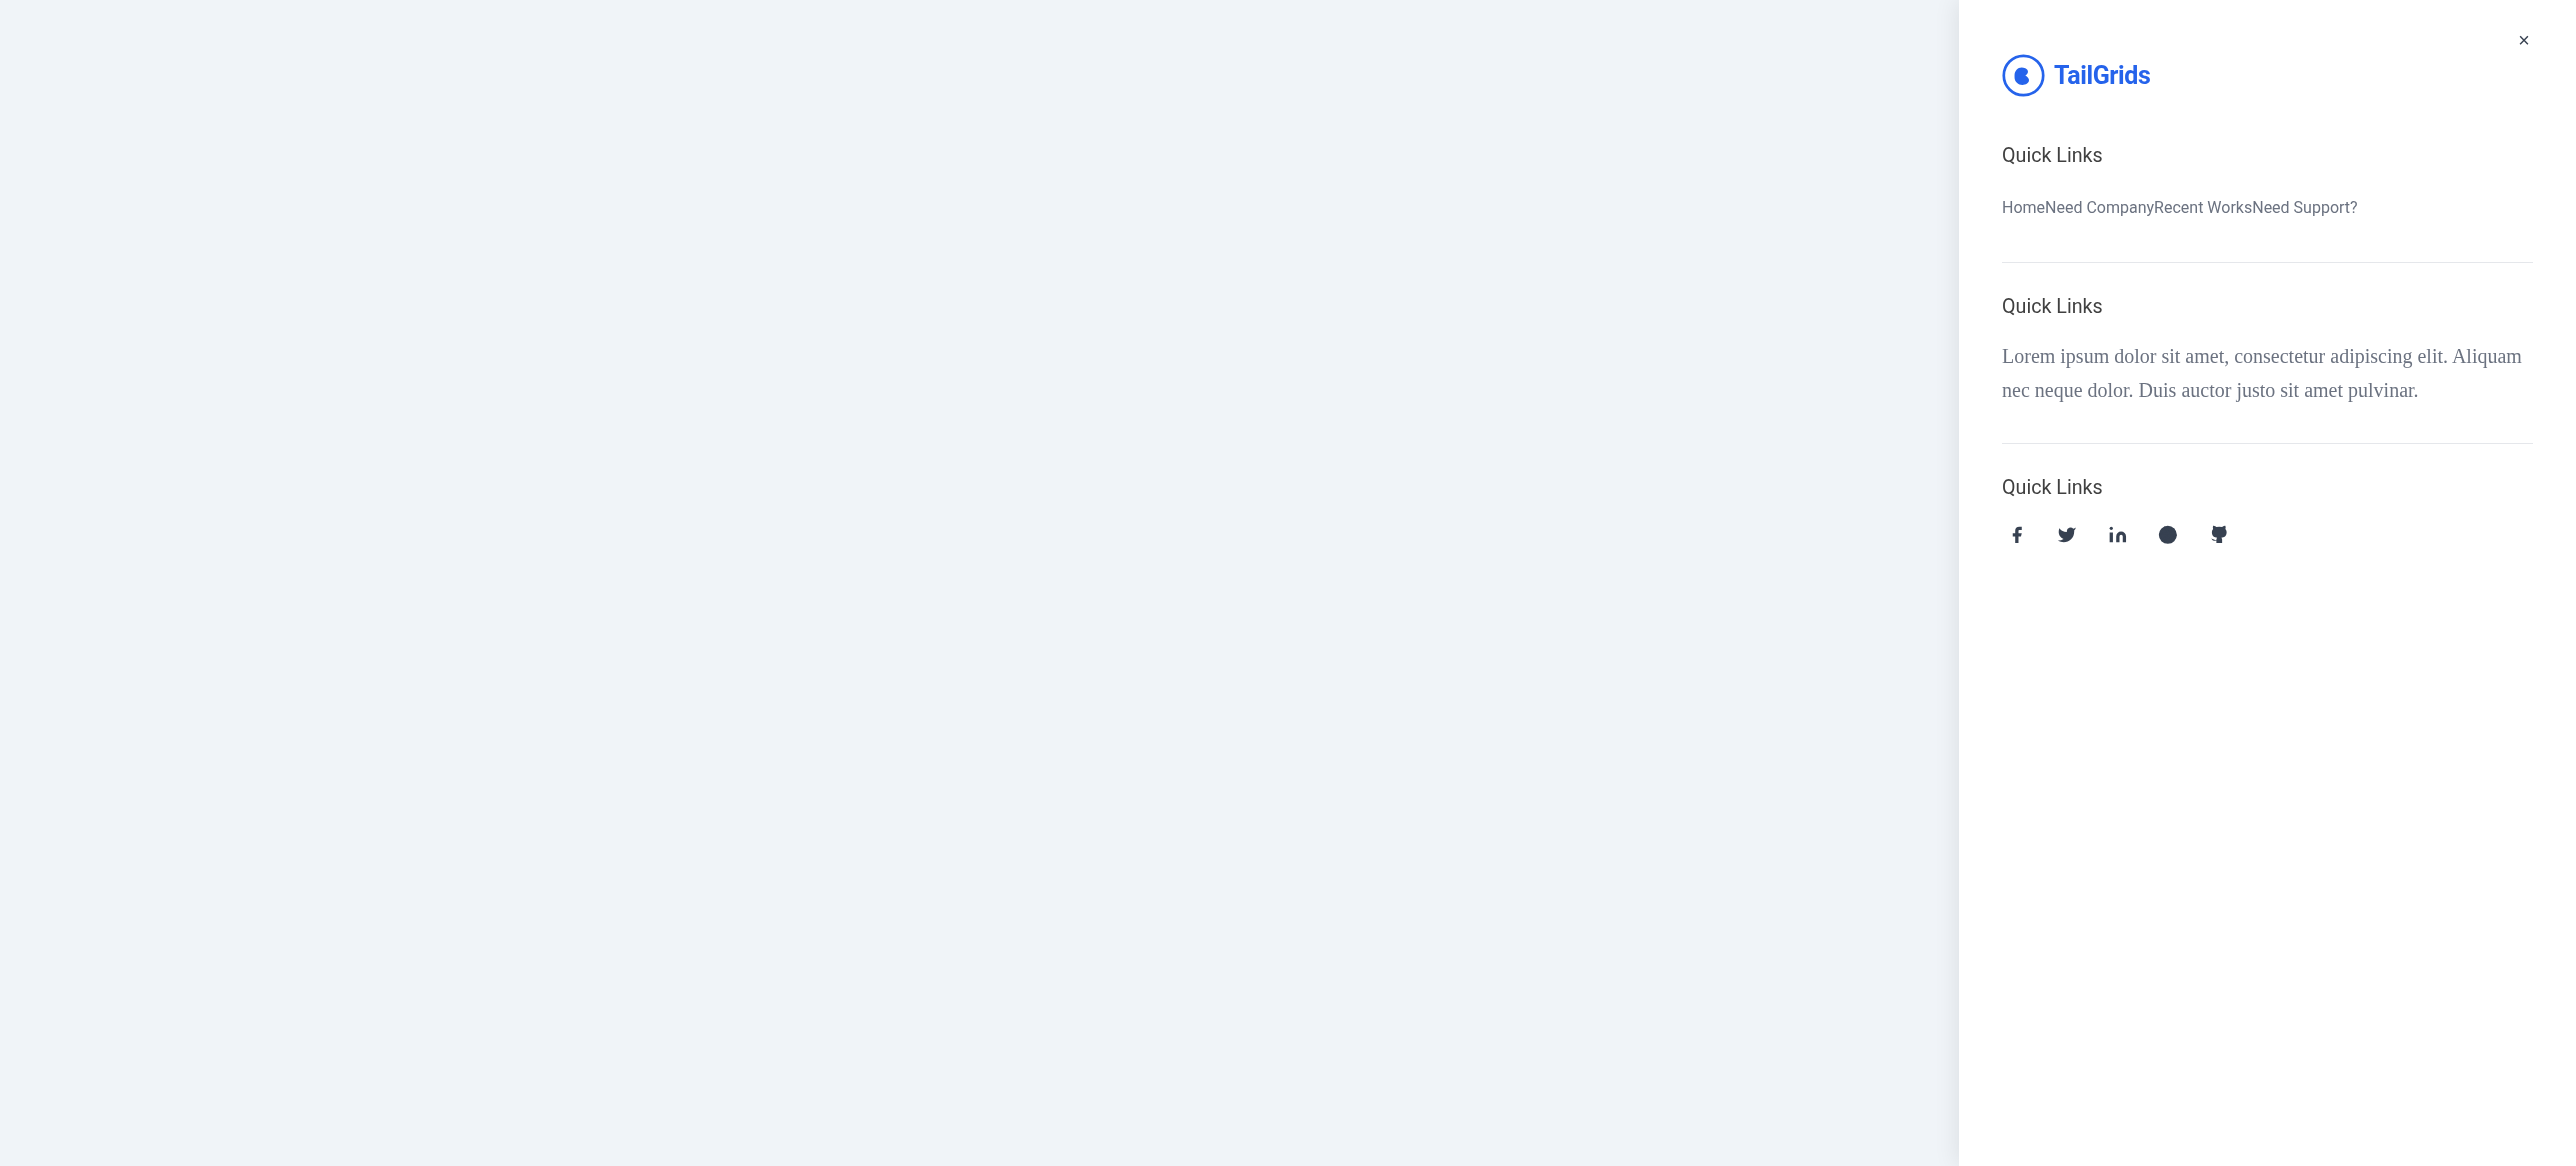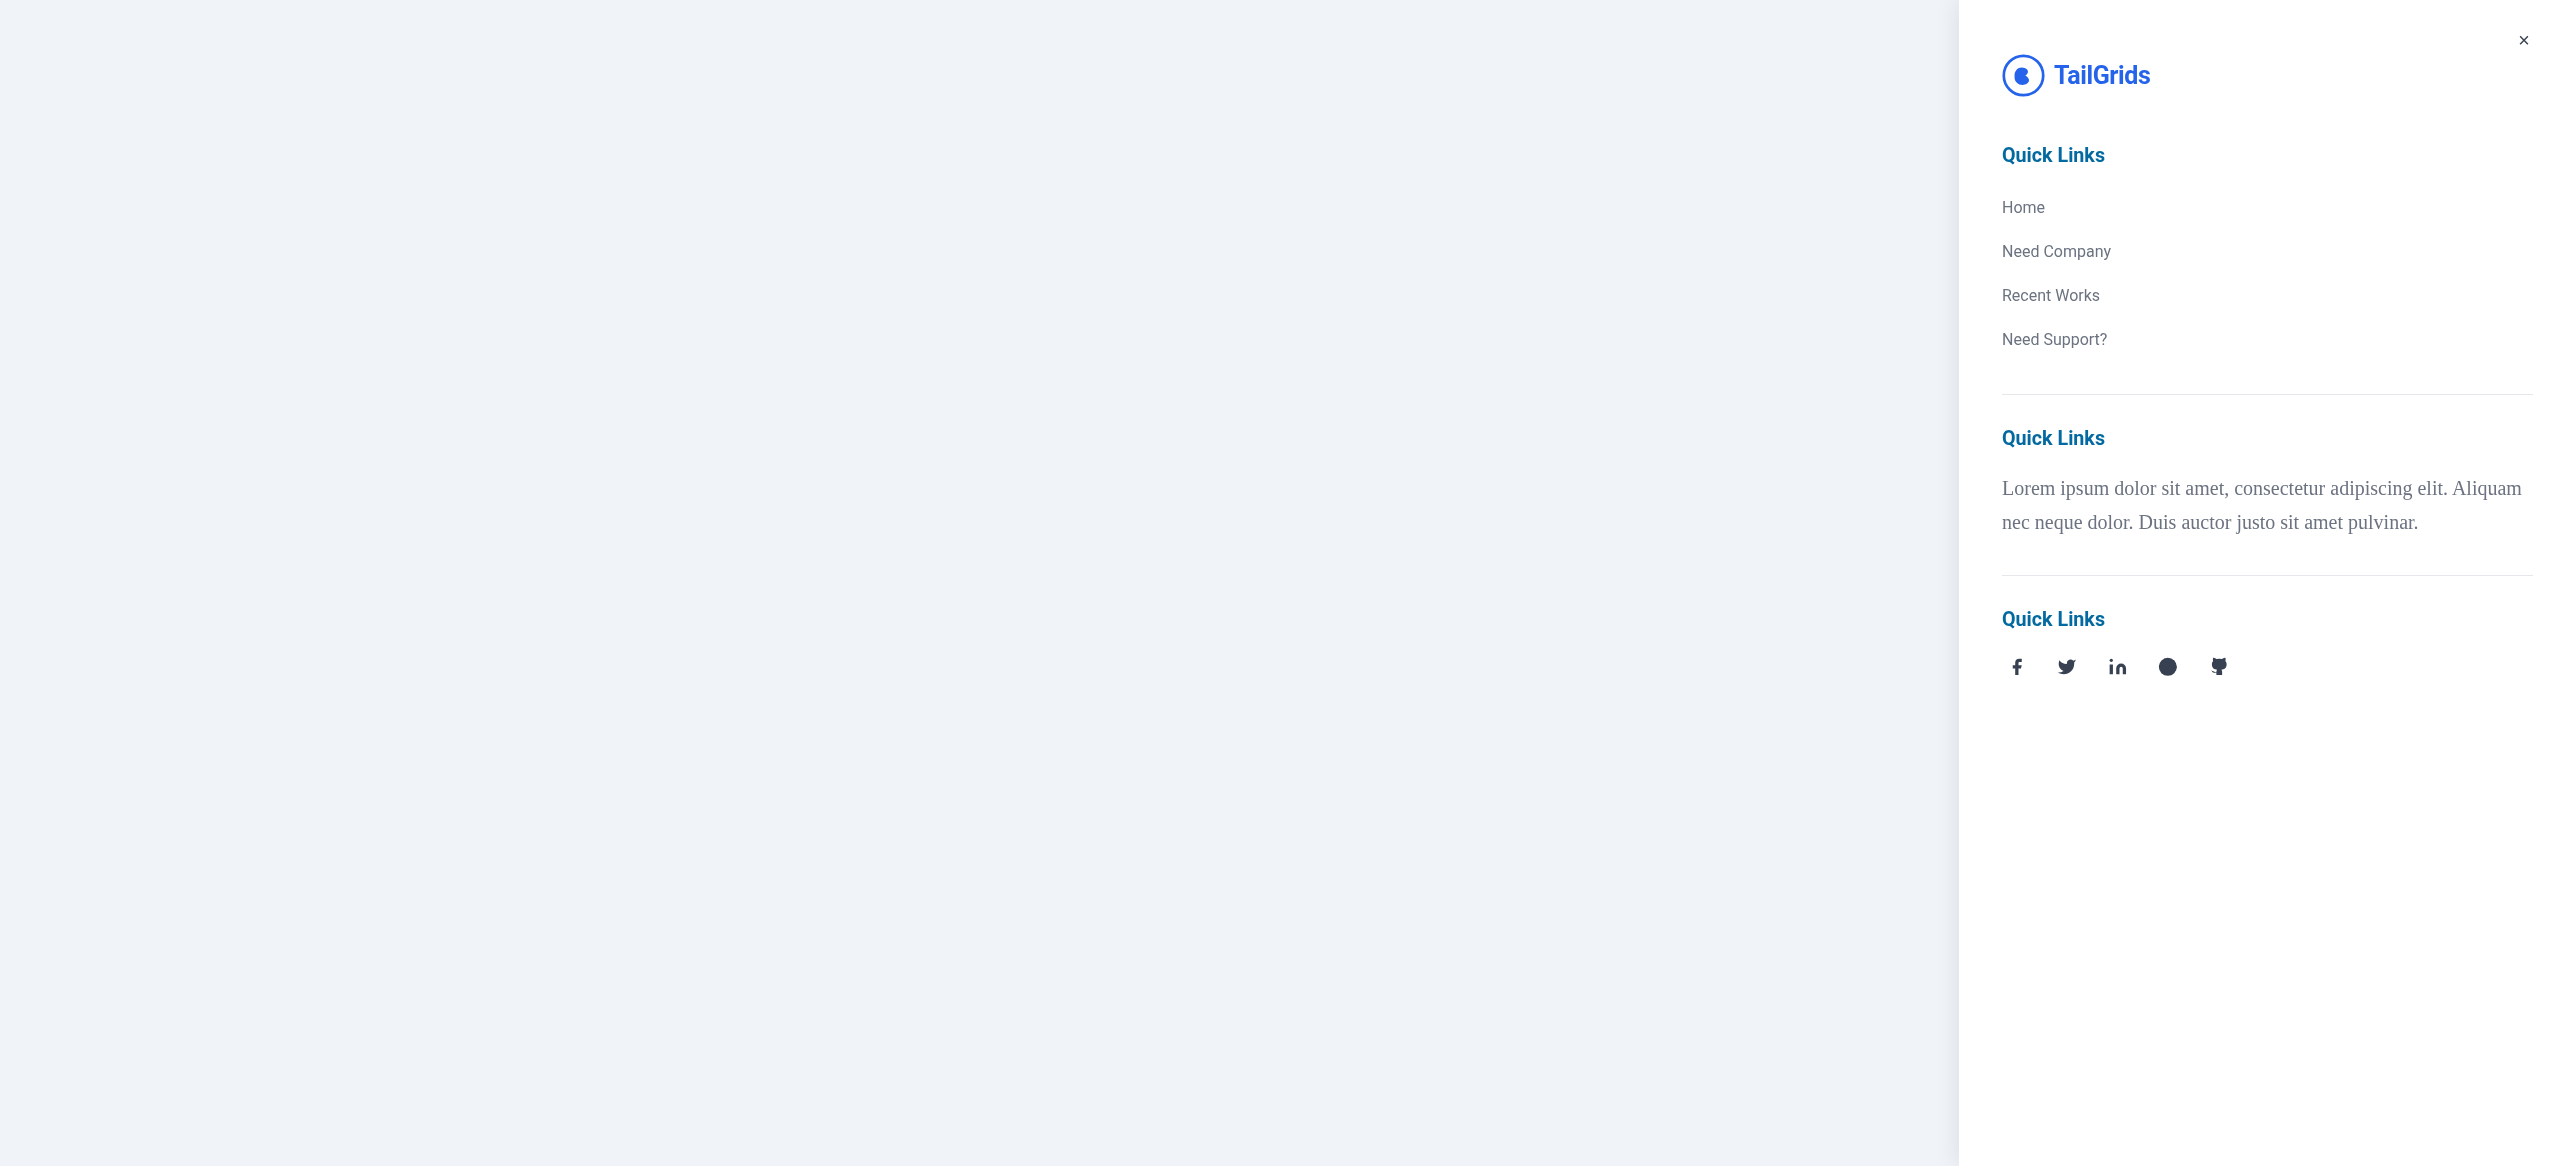--- a/index.html
+++ b/index.html
@@ -76,31 +76,31 @@
       letter-spacing: -0.4px;
     }
 
     
     .section {
       margin-bottom: 36px;
     }
 
     .section-title {
       font-size: 19.7px;
-      font-weight: 700;
-      color: #0369a1;
+      font-weight: 400;
+      color: #404040;
       margin-bottom: 21.5px;
     }
 
     
     .nav-links {
       list-style: none;
       display: flex;
-      flex-direction: column;
-      gap: 7px;
+      flex-direction: row;
+      gap: 0;
     }
 
     .nav-links li a {
       display: block;
       font-size: 16px;
       color: #6b7280;
       text-decoration: none;
       padding: 9px 0;
       transition: color 0.2s;
     }

